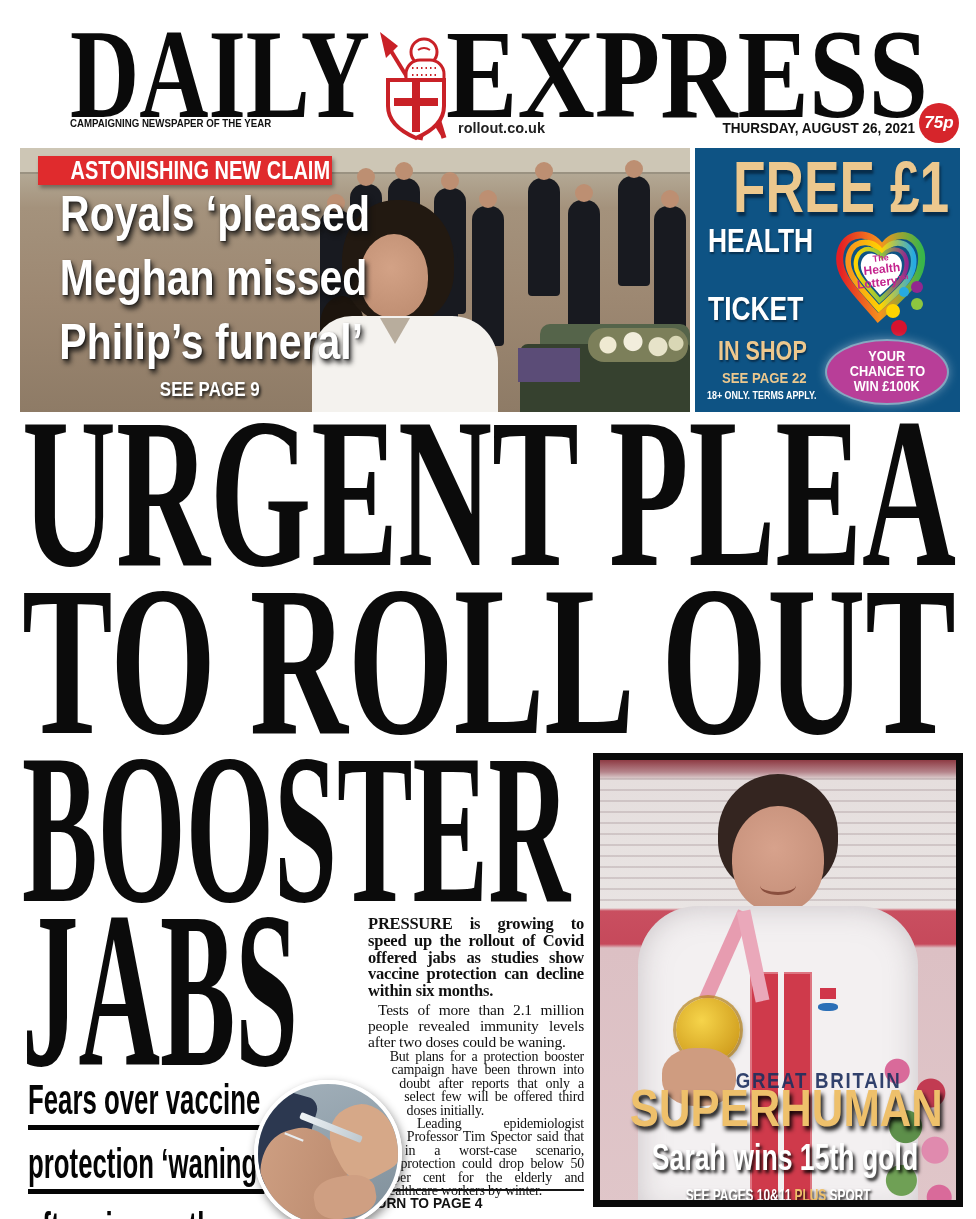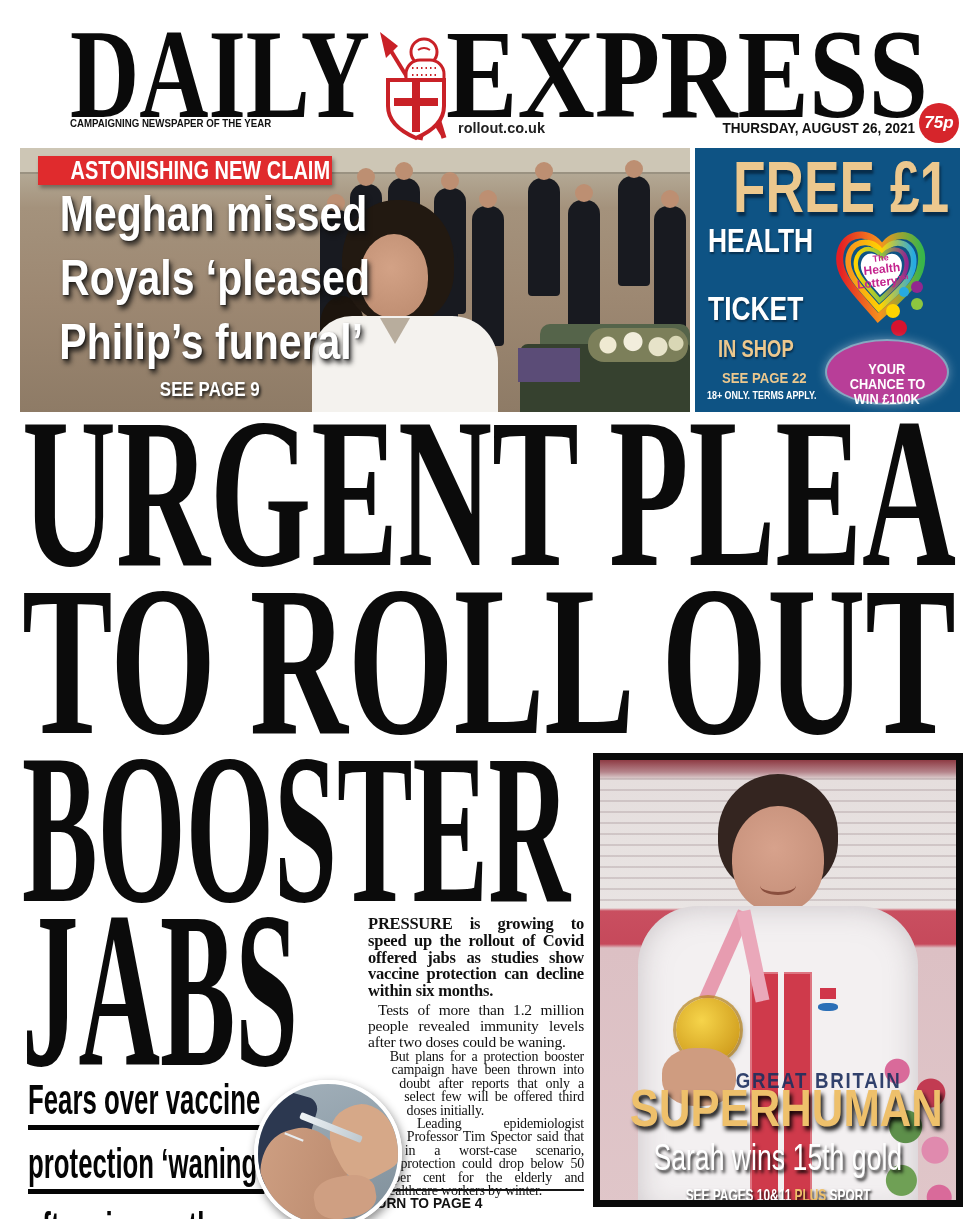--- a/index.html
+++ b/index.html
@@ -48,27 +48,27 @@
   .fun-see{font-size:20px;line-height:30px;font-weight:bold;
            text-shadow:2px 2px 3px rgba(15,15,15,.9);}
 
   
   .lottery{left:695px;top:148px;width:265px;height:264px;background:var(--lottery-blue,#0e5384);overflow:hidden;}
   .free{left:0;top:2px;width:265px;text-align:center;color:var(--lottery-gold,#ecc88e);
         font-weight:bold;font-size:72px;line-height:74px;
         text-shadow:2px 4px 3px rgba(5,25,45,.65);}
   .lot-word{left:13px;color:#fff;font-weight:bold;font-size:33px;line-height:34px;
             text-shadow:1px 2px 2px rgba(5,25,45,.6);}
-  .in-shop{left:23px;top:188px;color:var(--lottery-gold,#ecc88e);font-weight:bold;font-size:23px;
+  .in-shop{left:23px;top:188px;color:var(--lottery-gold,#ecc88e);font-weight:bold;font-size:27px;
            text-shadow:1px 2px 2px rgba(5,25,45,.6);}
   .see22{left:27px;top:221px;color:var(--lottery-gold,#ecc88e);font-weight:bold;font-size:15.5px;}
   .terms{left:12px;top:241px;color:#fff;font-weight:bold;font-size:10.5px;}
   .badge{left:132px;top:193px;width:120px;height:62px;border-radius:50%;
          background:var(--badge-pink,#b83e98);box-shadow:0 0 0 2px rgba(255,255,255,.35),0 0 12px rgba(255,255,255,.55);
-         color:#fff;font-weight:bold;text-align:center;padding-top:20px;box-sizing:border-box;}
+         color:#fff;font-weight:bold;text-align:center;padding-top:7px;box-sizing:border-box;}
   .badge div{font-size:15px;line-height:15px;}
 
   
   .head-svg text{font-family:"Liberation Serif",serif;font-weight:bold;fill:#0b0b0b;}
 
   
   .artcol{left:368px;top:910px;width:216px;height:292px;overflow:hidden;}
   .byline{font-size:15px;color:#111;border-bottom:2px solid #161616;padding-bottom:5px;margin-top:2px;}
   .byline .role{color:#555;}
   .para{margin:0;text-align:justify;font-family:"Liberation Serif",serif;color:#101010;letter-spacing:-.2px;}
@@ -122,21 +122,21 @@
   .s-flowers{left:272px;top:286px;width:84px;height:168px;
      background:radial-gradient(circle at 30% 15%,#d96a9a 12px,transparent 13px),
                 radial-gradient(circle at 70% 28%,#c23b52 14px,transparent 15px),
                 radial-gradient(circle at 40% 48%,#5d8f4a 16px,transparent 17px),
                 radial-gradient(circle at 75% 62%,#e08aae 13px,transparent 14px),
                 radial-gradient(circle at 35% 80%,#6fa055 15px,transparent 16px),
                 radial-gradient(circle at 80% 90%,#d96a9a 12px,transparent 13px);}
   .s-super{left:0;top:322px;width:356px;text-align:center;color:var(--superhuman-gold,#eec06b);
            font-weight:bold;font-size:52px;line-height:52px;z-index:6;
            text-shadow:3px 4px 5px rgba(0,0,0,.9);}
-  .s-sub{left:0;top:378px;width:356px;text-align:center;color:#fff;font-weight:normal;
+  .s-sub{left:0;top:378px;width:356px;text-align:center;color:#fff;font-weight:bold;
          font-size:37px;line-height:40px;z-index:6;text-shadow:3px 3px 4px rgba(0,0,0,.9);}
   .s-see{left:0;top:426px;width:356px;text-align:center;color:#fff;font-weight:bold;
          font-size:17px;z-index:6;text-shadow:2px 2px 3px rgba(0,0,0,.9);}
   .s-see .plus{color:var(--superhuman-gold,#eec06b);}
 </style>
 </head>
 <body>
 
 <div class="page">
 
@@ -200,22 +200,22 @@
     <div class="abs m-bun"></div>
     <div class="abs m-hair"></div>
     <div class="abs m-face"></div>
     <div class="abs m-shirt"></div>
     <div class="abs m-collar"></div>
 
     <div class="abs kicker">
       <span class="sqz c" style="--sx:.8">ASTONISHING NEW CLAIM</span>
     </div>
     <div class="abs fun-headline">
+      <div class="fun-line"><span class="sqz c" style="--sx:.82">Royals ‘pleased</span></div>
       <div class="fun-line"><span class="sqz c" style="--sx:.82">Meghan missed</span></div>
-      <div class="fun-line"><span class="sqz c" style="--sx:.82">Royals ‘pleased</span></div>
       <div class="fun-line"><span class="sqz c" style="--sx:.82">Philip’s funeral’</span></div>
       <div class="fun-see"><span class="sqz c" style="--sx:.85">SEE PAGE 9</span></div>
     </div>
   </div>
 
   <div class="abs lottery">
     <div class="abs free">
       <span class="sqz c" style="--sx:.74">FREE £1</span>
     </div>
     <div class="abs lot-word" style="top:76px;">
@@ -288,21 +288,21 @@
   </svg>
   <svg class="abs head-svg" style="left:20px;top:753px;" width="552" height="152" viewBox="0 0 552 152">
     <text x="2" y="148" font-size="215" textLength="548" lengthAdjust="spacingAndGlyphs">BOOSTER</text>
   </svg>
   <svg class="abs head-svg" style="left:20px;top:908px;" width="280" height="164" viewBox="0 0 280 164">
     <text x="2" y="157" font-size="222" textLength="276" lengthAdjust="spacingAndGlyphs">JABS</text>
   </svg>
 
   <div class="abs artcol">
     <p class="para lead">PRESSURE is growing to speed up the rollout of Covid offered jabs as studies show vaccine protection can decline within six months.</p>
-    <p class="para p2">Tests of more than 1.2 million people revealed immunity levels after two doses could be waning.</p>
+    <p class="para p2">Tests of more than 2.1 million people revealed immunity levels after two doses could be waning.</p>
     <div class="spacer"></div>
     <p class="para psm">But plans for a protection booster campaign have been thrown into doubt after reports that only a select few will be offered third doses initially.</p>
     <p class="para psm">Leading epidemiologist Professor Tim Spector said that in a worst-case scenario, protection could drop below 50 per cent for the elderly and healthcare workers by winter.</p>
 
   </div>
   <div class="abs turnrow">
     <span class="sqz" style="--sx:.92">TURN TO PAGE 4</span>
   </div>
 
   <div class="abs fears">

